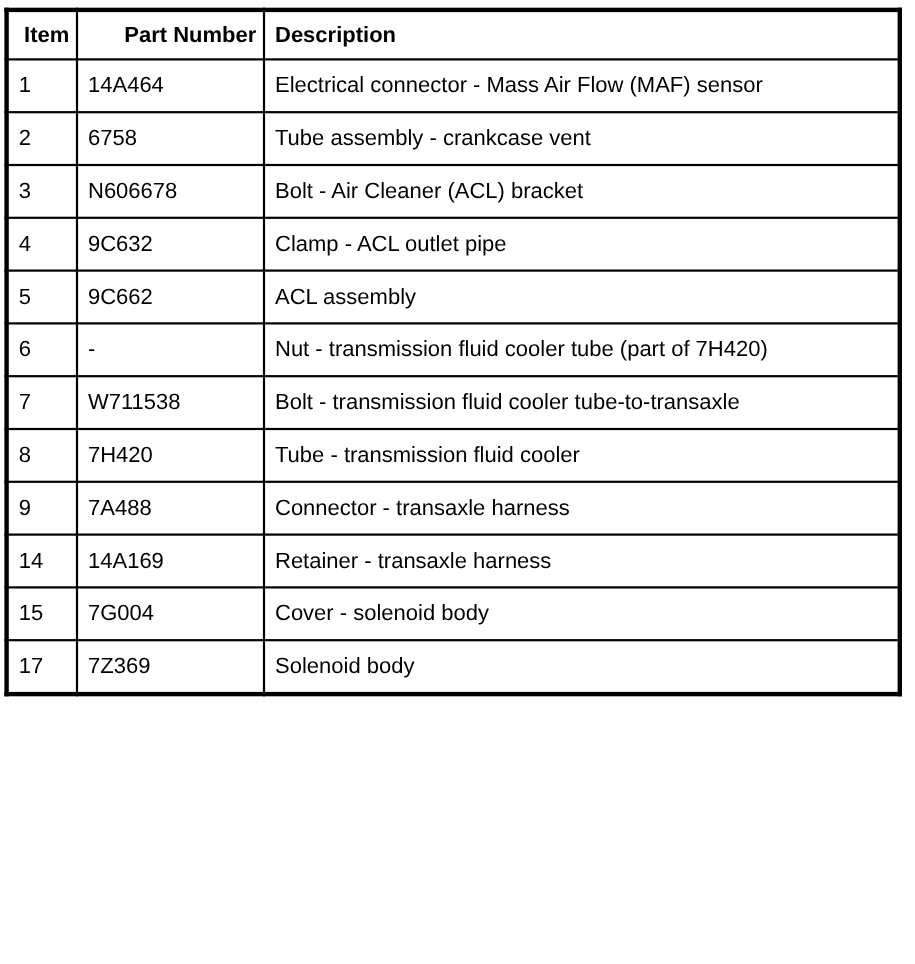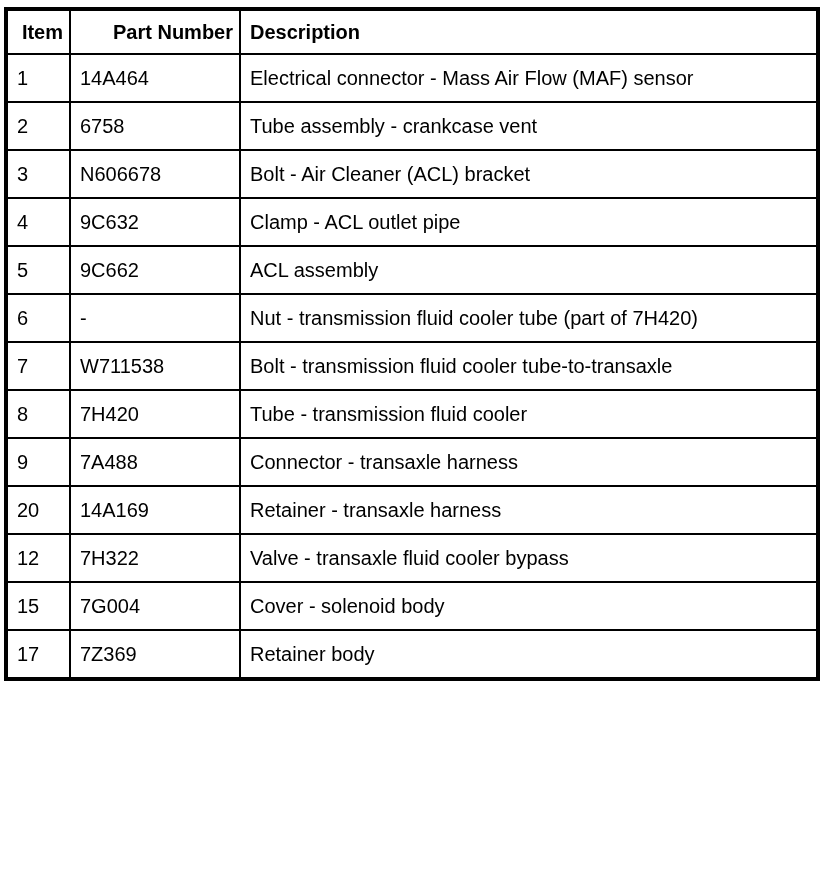--- a/index.html
+++ b/index.html
@@ -107,34 +107,29 @@
           <td>8</td>
           <td>7H420</td>
           <td>Tube - transmission fluid cooler</td>
         </tr>
         <tr>
           <td>9</td>
           <td>7A488</td>
           <td>Connector - transaxle harness</td>
         </tr>
         <tr>
-          <td>20</td>
+          <td>14</td>
           <td>14A169</td>
           <td>Retainer - transaxle harness</td>
-        </tr>
-        <tr>
-          <td>12</td>
-          <td>7H322</td>
-          <td>Valve - transaxle fluid cooler bypass</td>
         </tr>
         <tr>
           <td>15</td>
           <td>7G004</td>
           <td>Cover - solenoid body</td>
         </tr>
         <tr>
           <td>17</td>
           <td>7Z369</td>
-          <td>Retainer body</td>
+          <td>Solenoid body</td>
         </tr>
       </tbody>
   </table>
 </div>
 
 </body></html>

